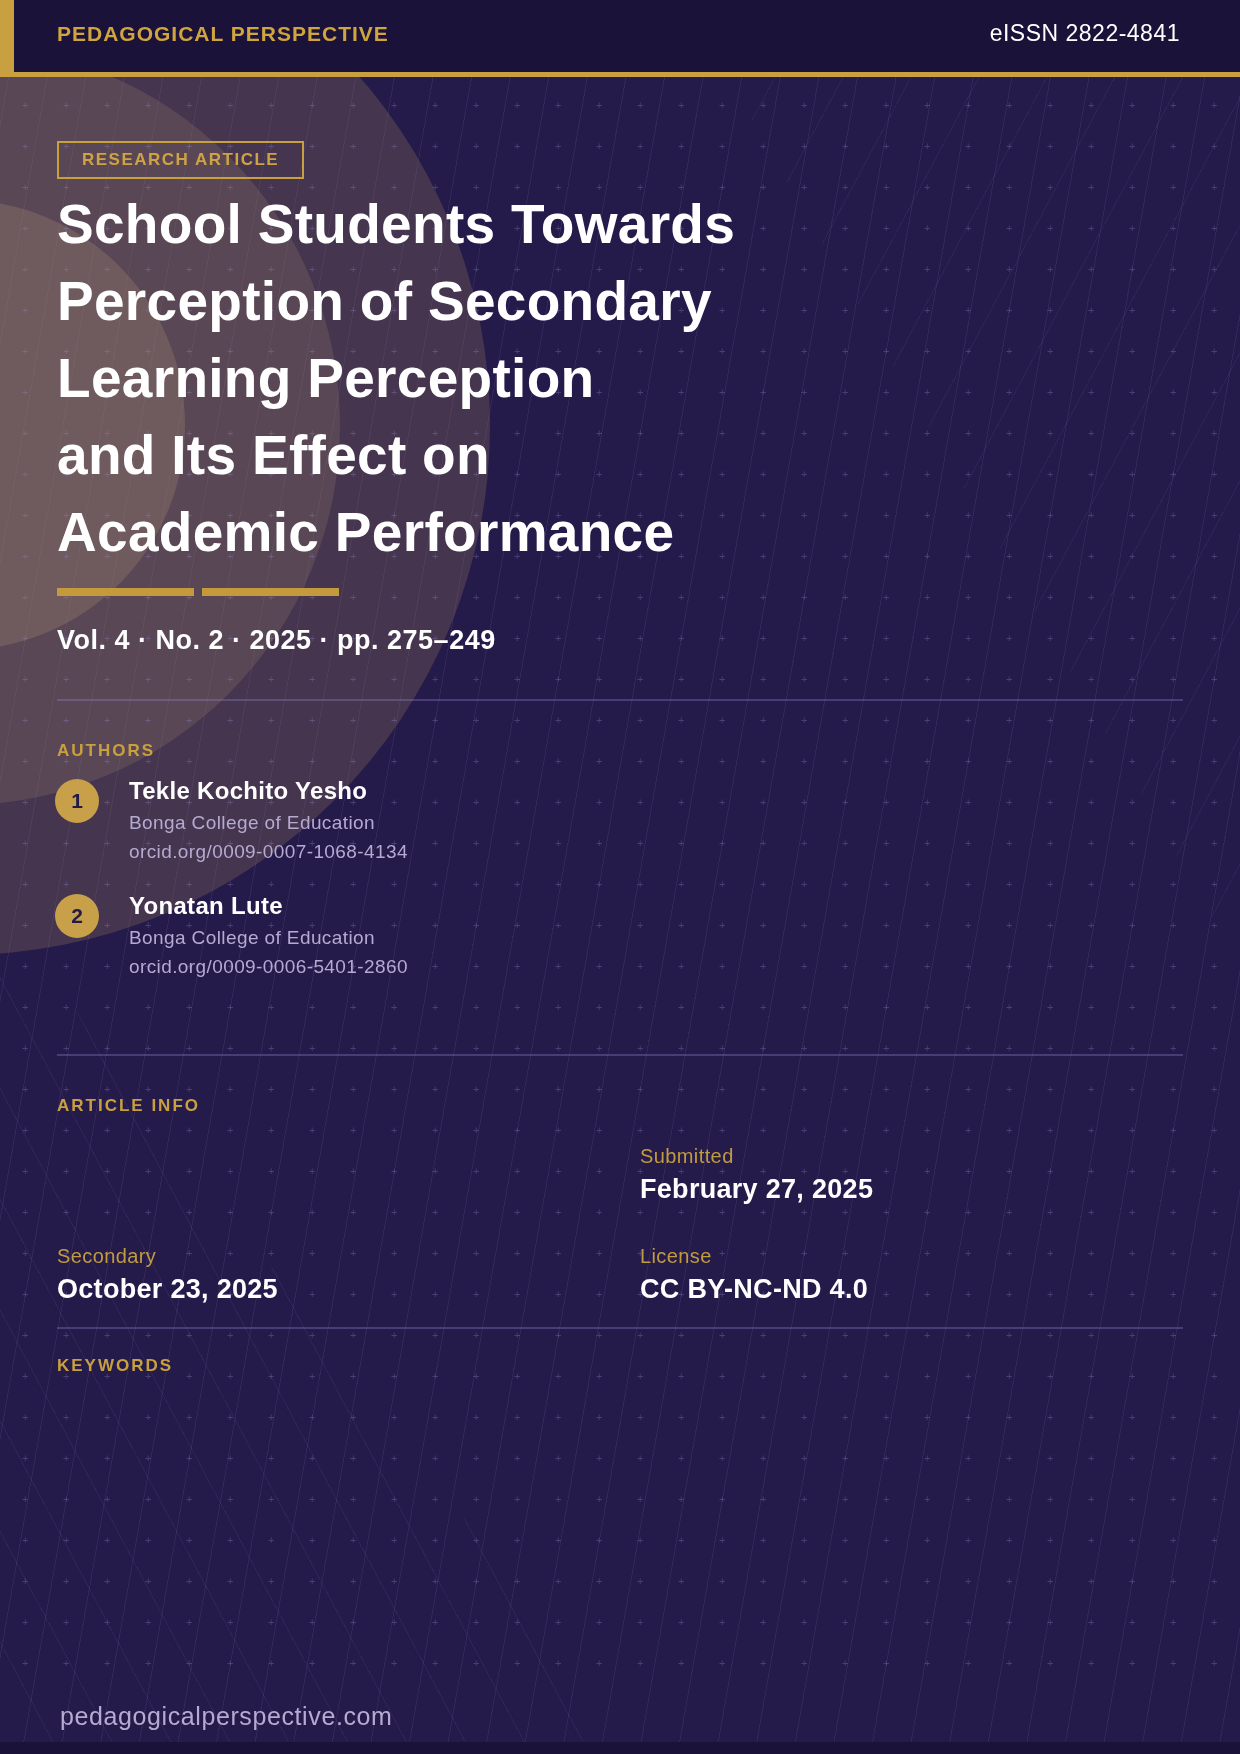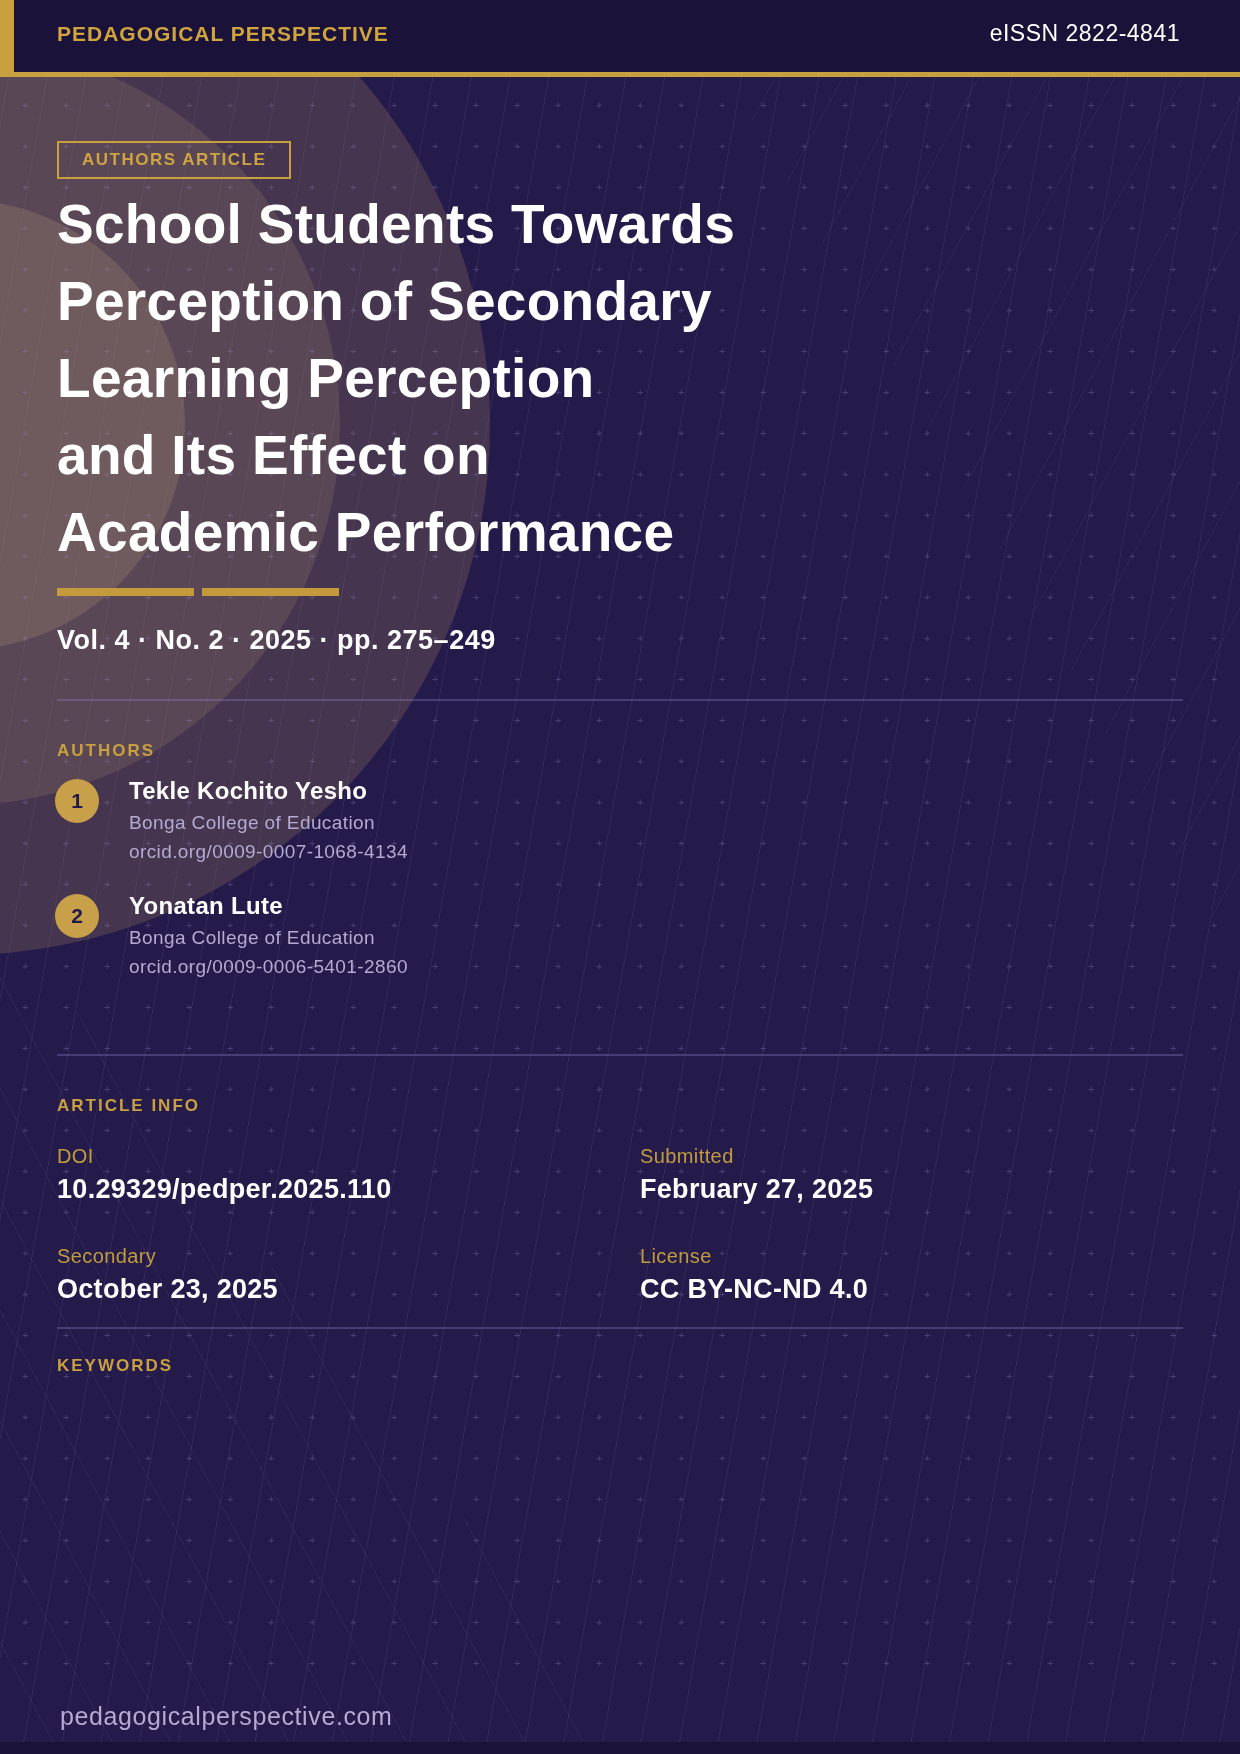--- a/index.html
+++ b/index.html
@@ -1292,21 +1292,21 @@
     </div>
 
   <div class="header">
     <div class="journal-name">PEDAGOGICAL PERSPECTIVE</div>
     <div class="eissn">eISSN 2822-4841</div>
   </div>
   <div class="gold-edge"></div>
 
   <div class="content">
 
-    <div class="badge">AUTHORS ARTICLE</div>
+    <div class="badge">RESEARCH ARTICLE</div>
 
     <div class="title">
       <div>School Students Towards</div>
       <div>Perception of Secondary</div>
       <div>Learning Perception</div>
       <div>and Its Effect on</div>
       <div>Academic Performance</div>
     </div>
 
     <div class="dashes">
@@ -1335,24 +1335,20 @@
         <div class="author-name">Yonatan Lute</div>
         <div class="author-sub">Bonga College of Education</div>
         <div class="author-sub">orcid.org/0009-0006-5401-2860</div>
       </div>
     </div>
 
     <div class="divider divider-2"></div>
 
     <div class="section-label info-label-hd">ARTICLE INFO</div>
 
-    <div class="info-cell cell-doi">
-      <div class="info-field-label">DOI</div>
-      <div class="info-field-value">10.29329/pedper.2025.110</div>
-    </div>
     <div class="info-cell cell-submitted">
       <div class="info-field-label">Submitted</div>
       <div class="info-field-value">February 27, 2025</div>
     </div>
     <div class="info-cell cell-published">
       <div class="info-field-label">Secondary</div>
       <div class="info-field-value">October 23, 2025</div>
     </div>
     <div class="info-cell cell-license">
       <div class="info-field-label">License</div>

